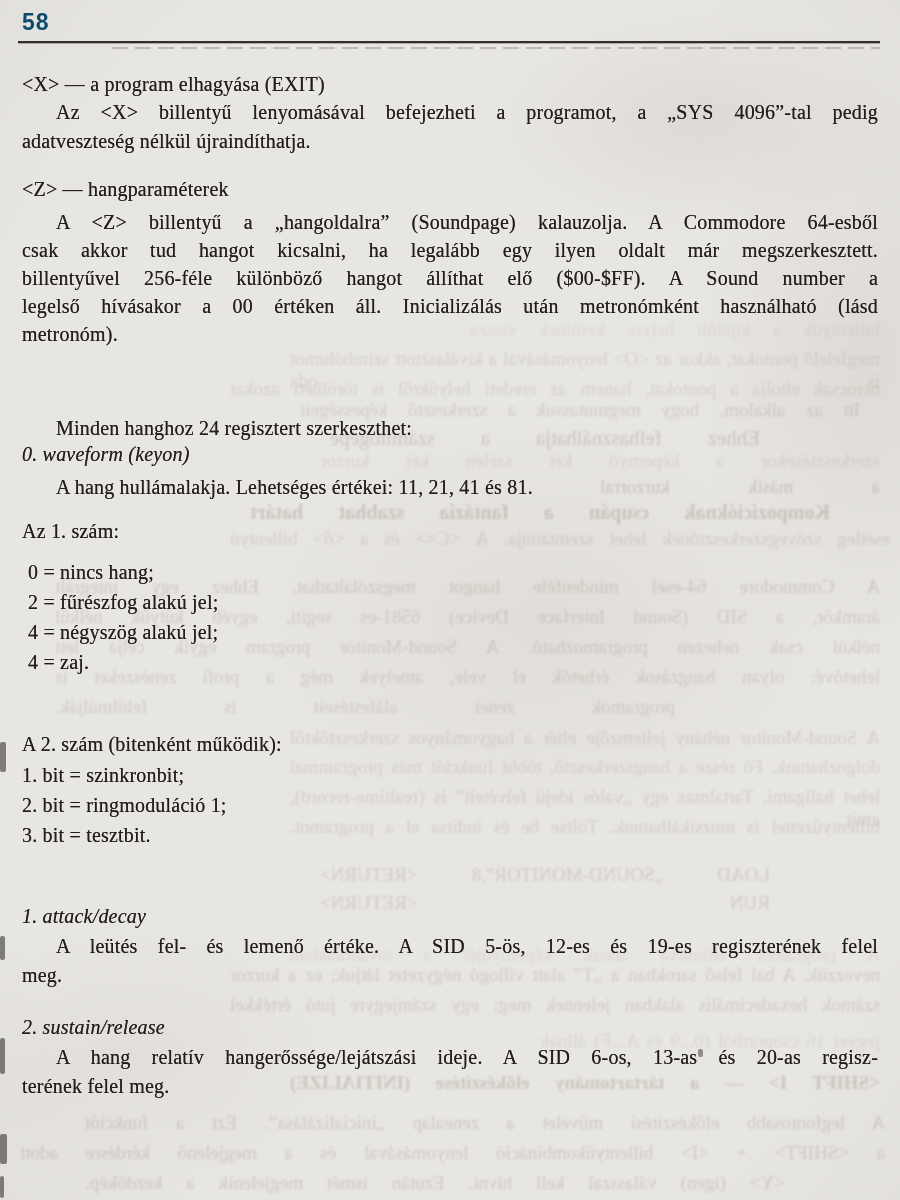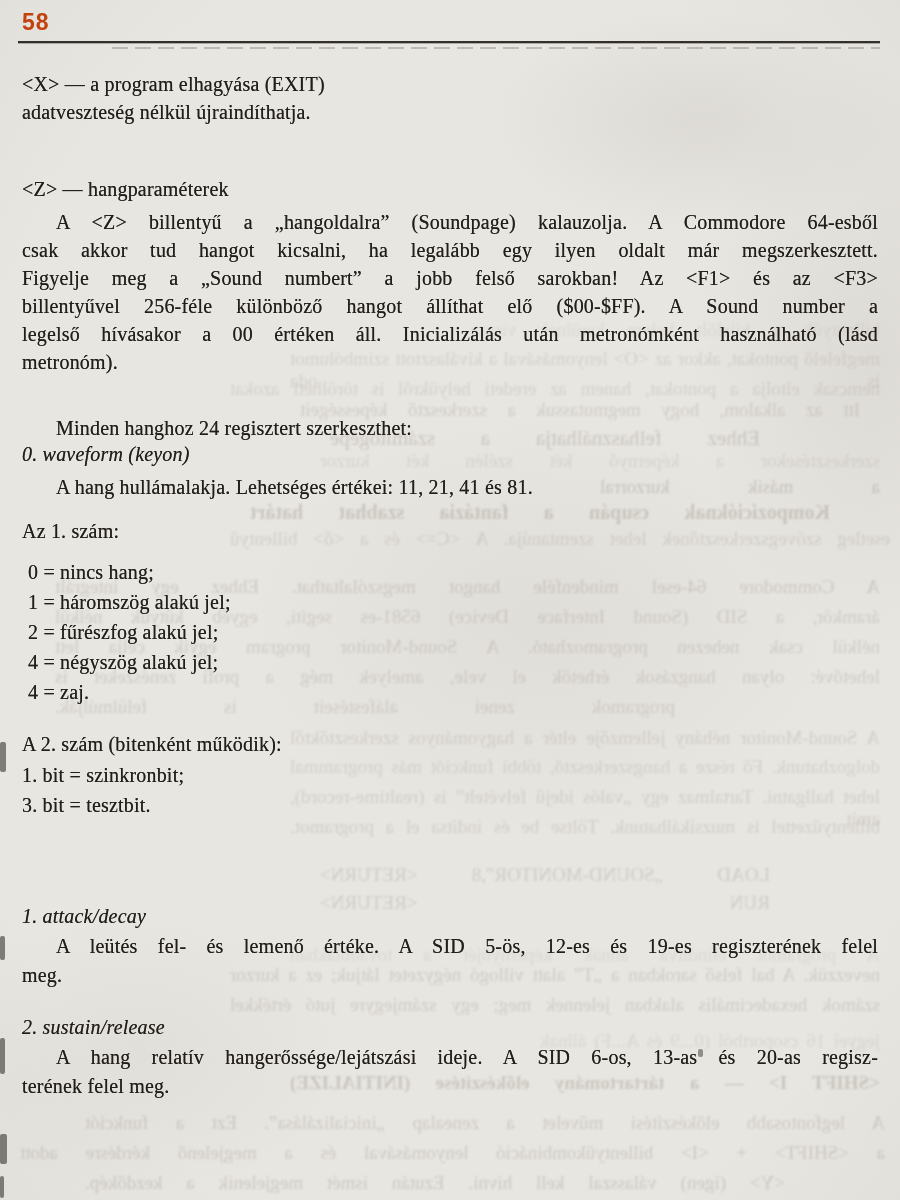--- a/index.html
+++ b/index.html
@@ -16,21 +16,21 @@
   }
   .abs{position:absolute;}
   .z2{z-index:2;}
   .txt{width:856px;font-size:20px;color:#211e1b;letter-spacing:.2px;
        text-shadow:0 0 .5px rgba(33,30,27,.75);}
   .j{text-align:justify;text-align-last:justify;}
   .ind{text-indent:34px;}
   .b{font-weight:400;}
   .i{font-style:italic;}
   .pagenum{font-family:"Liberation Sans","DejaVu Sans",sans-serif;
-           font-size:23px;font-weight:700;color:#c2410c;letter-spacing:1px;}
+           font-size:23px;font-weight:700;color:#0c4a6e;letter-spacing:1px;}
   #bleed-layer{position:absolute;left:0;top:0;width:900px;height:1200px;z-index:1;}
   .ghost{position:absolute;transform:scaleX(-1);filter:blur(1.2px);
          color:#6b6258;line-height:1.15;text-align:justify;text-align-last:justify;
          font-family:"Liberation Serif","DejaVu Serif",serif;}
   .smudge{position:absolute;z-index:4;background:#2a2724;opacity:.55;
           border-radius:2px;filter:blur(.6px);}
   .rule{background:#33302c;box-shadow:0 1px 0 rgba(60,56,50,.35);}
   .ghostrule{background:repeating-linear-gradient(90deg, rgba(110,103,95,.35) 0 16px, transparent 16px 23px);}
 </style>
 </head>
@@ -66,47 +66,47 @@
     <div class="ghost" style="top: 1142px; left: 20px; width: 865px; font-size: 19px; opacity: 0.22;">a &lt;SHIFT&gt; + &lt;I&gt; billentyűkombináció lenyomásával és a megjelenő kérdésre adott</div>
     <div class="ghost" style="top: 1172px; left: 85px; width: 700px; font-size: 19px; opacity: 0.22;">&lt;Y&gt; (igen) válasszal kell hívni. Ezután ismét megjelenik a kezdőkép.</div>
   </div>
 
 <div class="abs z2 pagenum" style="left:22px;top:9px;">58</div>
 <div class="abs z2 rule" style="left:18px;top:41px;width:862px;height:2px;"></div>
 <div class="abs ghostrule" style="left:112px;top:47px;width:768px;height:2px;z-index:1;"></div>
 
 <div class="abs z2 txt b" style="left:22px;top:73px;">&lt;X&gt; — a program elhagyása (EXIT)</div>
 <div class="abs z2" style="left:22px;top:98px;line-height:28.5px;">
+  <div class="txt j ind">Az &lt;X&gt; billentyű lenyomásával befejezheti a programot, a „SYS 4096”-tal pedig</div>
   <div class="txt">adatveszteség nélkül újraindíthatja.</div>
 </div>
 
 <div class="abs z2 txt b" style="left:22px;top:178px;">&lt;Z&gt; — hangparaméterek</div>
 <div class="abs z2" style="left:22px;top:208px;line-height:28px;">
   <div class="txt j ind">A &lt;Z&gt; billentyű a „hangoldalra” (Soundpage) kalauzolja. A Commodore 64-esből</div>
   <div class="txt j">csak akkor tud hangot kicsalni, ha legalább egy ilyen oldalt már megszerkesztett.</div>
-  <div class="txt j">Figyelje meg a „Sound numbert” a jobb felső sarokban! Az &lt;F1&gt; és az &lt;F3&gt;</div>
   <div class="txt j">billentyűvel 256-féle különböző hangot állíthat elő ($00-$FF). A Sound number a</div>
   <div class="txt j">legelső hívásakor a 00 értéken áll. Inicializálás után metronómként használható (lásd</div>
   <div class="txt">metronóm).</div>
 </div>
 <div class="abs z2 txt ind" style="left:22px;top:393px;margin-top:24px;">Minden hanghoz 24 regisztert szerkeszthet:</div>
 
 <div class="abs z2 txt i" style="left:22px;top:443px;">0. waveform (keyon)</div>
 <div class="abs z2 txt ind" style="left:22px;top:476px;">A hang hullámalakja. Lehetséges értékei: 11, 21, 41 és 81.</div>
 <div class="abs z2 txt" style="left:22px;top:520px;">Az 1. szám:</div>
 <div class="abs z2" style="left:28px;top:557px;line-height:30px;">
   <div class="txt">0 = nincs hang;</div>
-  <div class="txt">1 = háromszög alakú jel;</div>
   <div class="txt">2 = fűrészfog alakú jel;</div>
   <div class="txt">4 = négyszög alakú jel;</div>
   <div class="txt">4 = zaj.</div>
 </div>
 <div class="abs z2 txt" style="left:22px;top:733px;">A 2. szám (bitenként működik):</div>
 <div class="abs z2" style="left:22px;top:760px;line-height:30px;">
   <div class="txt">1. bit = szinkronbit;</div>
+  <div class="txt">2. bit = ringmoduláció 1;</div>
   <div class="txt">3. bit = tesztbit.</div>
 </div>
 
 <div class="abs z2 txt i" style="left:22px;top:905px;">1. attack/decay</div>
 <div class="abs z2" style="left:22px;top:932px;line-height:29px;">
   <div class="txt j ind">A leütés fel- és lemenő értéke. A SID 5-ös, 12-es és 19-es regiszterének felel</div>
   <div class="txt">meg.</div>
 </div>
 
 <div class="abs z2 txt i" style="left:22px;top:1016px;">2. sustain/release</div>

